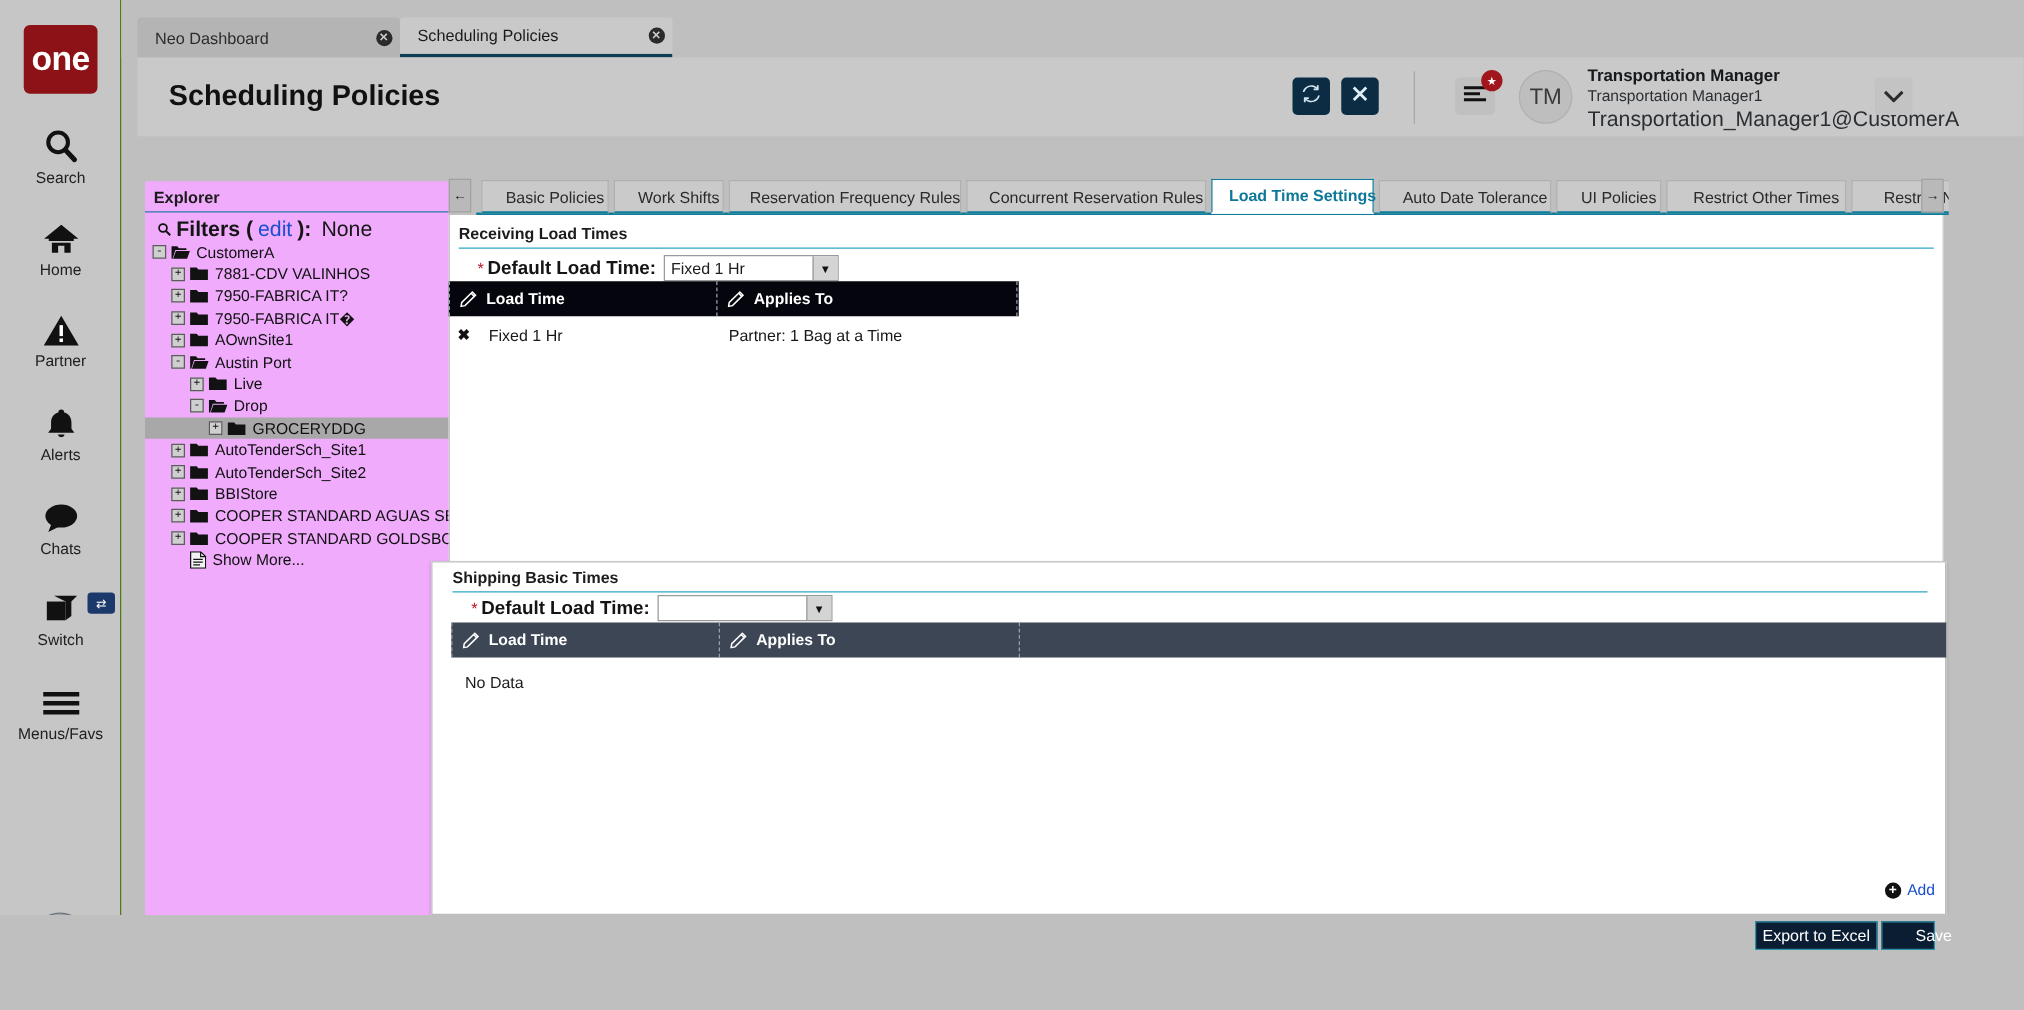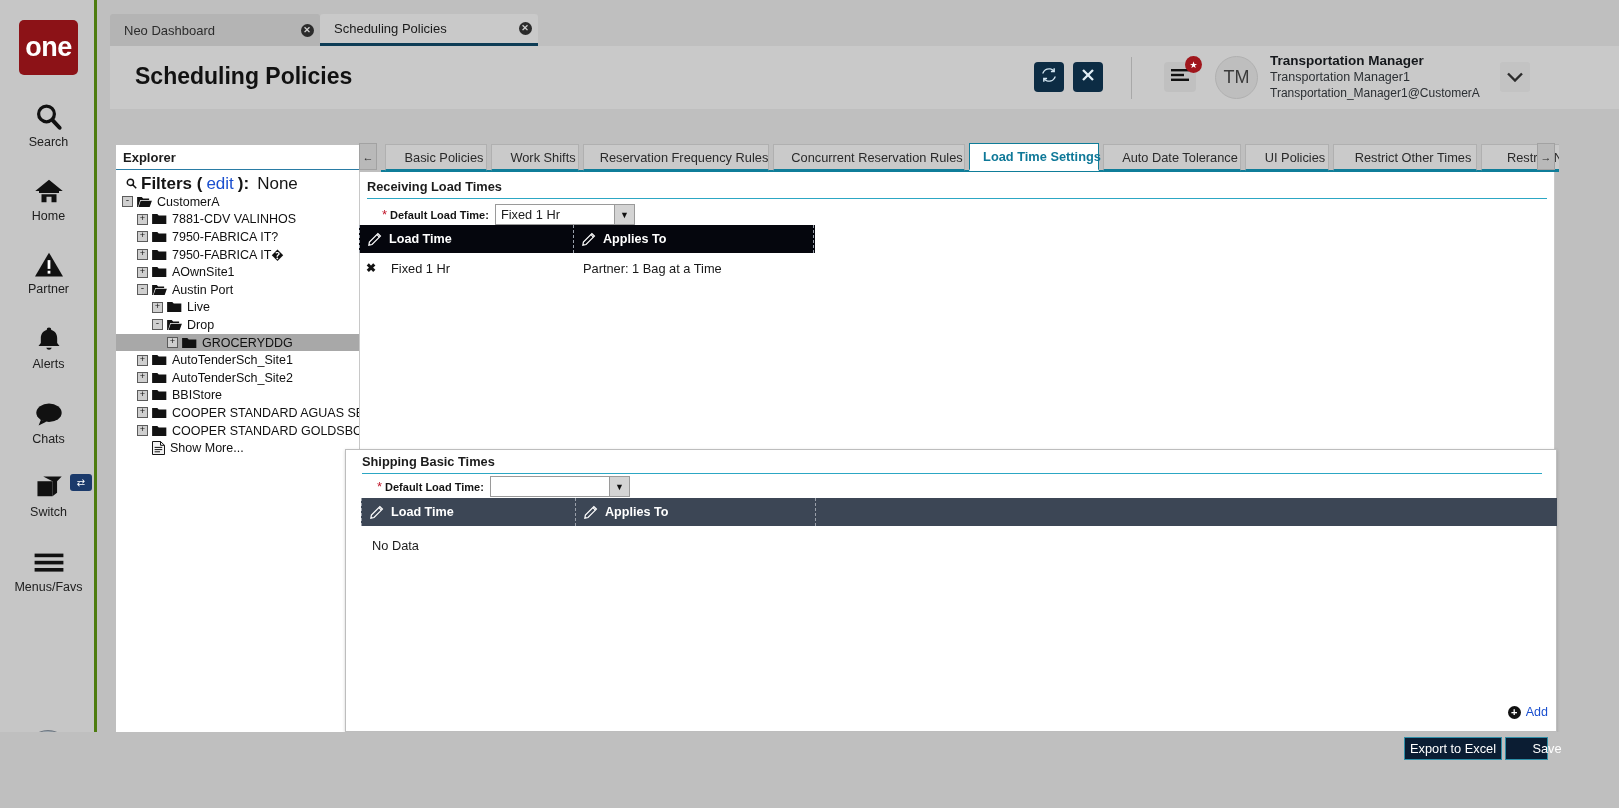--- a/index.html
+++ b/index.html
@@ -8,21 +8,21 @@
     width: 1619px; height: 808px;
     overflow: hidden;
     font-family: "Liberation Sans", sans-serif;
     background: #bfbfbf;
   }
   #app { position: relative; width: 1619px; height: 808px; background: #bfbfbf; }
 
   
   #rail {
     position: absolute; left: 0; top: 0; width: 97px; height: 808px;
-    background: #c6c6c6; border-right: 3px solid #4d7c0f;
+    background: #c6c6c6; border-right: 1px solid #4d7c0f;
   }
   #rail-logo {
     position: absolute; left: 19px; top: 20px; width: 59px; height: 55px;
     background: #8c1217; border-radius: 5px;
     color: #fff; font-size: 27px; font-weight: 600;
     display: flex; align-items: center; justify-content: center;
     letter-spacing: -0.5px;
   }
   .rail-item {
     position: absolute; left: 0; width: 97px;
@@ -101,31 +101,31 @@
   }
   #user-avatar {
     position: absolute; left: 1105px; top: 10px; width: 43px; height: 43px;
     border-radius: 50%; background: #bebebe; border: 1px solid #b0b0b0;
     display: flex; align-items: center; justify-content: center;
     font-size: 18px; color: #3a3a3a;
   }
   #user-info { position: absolute; left: 1160px; top: 7px; }
   #user-name { font-size: 13.5px; font-weight: bold; color: #15181c; }
   #user-sub1 { font-size: 12.5px; color: #2b2f33; margin-top: 2px; }
-  #user-sub2 { font-size: 12px; color: #2b2f33; margin-top: 2px; }
+  #user-sub2 { font-size: 17px; color: #2b2f33; margin-top: 2px; }
   #user-caret {
     position: absolute; left: 1390px; top: 16px; width: 30px; height: 30px;
     background: #c3c3c3; border-radius: 3px;
     display: flex; align-items: center; justify-content: center; cursor: pointer;
   }
 
   
   #explorer {
     position: absolute; left: 116px; top: 145px; width: 243px; height: 625px;
-    background: #ffffff; border-top: none;
+    background: #f0abfc; border-top: none;
   }
   #explorer-title {
     position: absolute; left: 7px; top: 5px; font-size: 13px; font-weight: bold; color: #1b1b1b;
   }
   #explorer-rule { position: absolute; left: 0; top: 24px; width: 243px; height: 1px; background: #2a7ca5; }
   #filters-row {
     position: absolute; left: 10px; top: 29px; font-size: 17px; color: #151515;
     display: flex; align-items: center; gap: 4px;
   }
   #filters-row a { color: #1a4fcf; text-decoration: none; }
@@ -178,21 +178,21 @@
 
   #recv-panel {
     position: absolute; left: 0; top: 29px; width: 1196px; height: 417px;
     background: #fff; border: 1px solid #c8c8c8; border-top: none;
   }
   .sec-title { position: absolute; left: 7px; top: 7px; font-size: 12.8px; font-weight: bold; color: #1c1c1c; }
   .sec-rule { position: absolute; left: 7px; top: 26px; height: 1px; background: #2ca7c4; }
 
   .field-row { position: absolute; display: flex; align-items: center; }
   .req-star { color: #c0172b; font-size: 13px; margin-right: 3px; }
-  .field-label { font-size: 11px; font-weight: bold; color: #141414; }
+  .field-label { font-size: 15px; font-weight: bold; color: #141414; }
   .sel-box {
     margin-left: 6px; width: 140px; height: 21px; background: #fff;
     border: 1px solid #9a9a9a; display: flex; align-items: center; position: relative;
   }
   .sel-val { font-size: 12.8px; color: #1c1c1c; padding-left: 5px; }
   .sel-arrow {
     position: absolute; right: 0; top: 0; width: 20px; height: 19px;
     background: #d4d4d4; border-left: 1px solid #9a9a9a;
     display: flex; align-items: center; justify-content: center; font-size: 9px; color: #111;
   }

